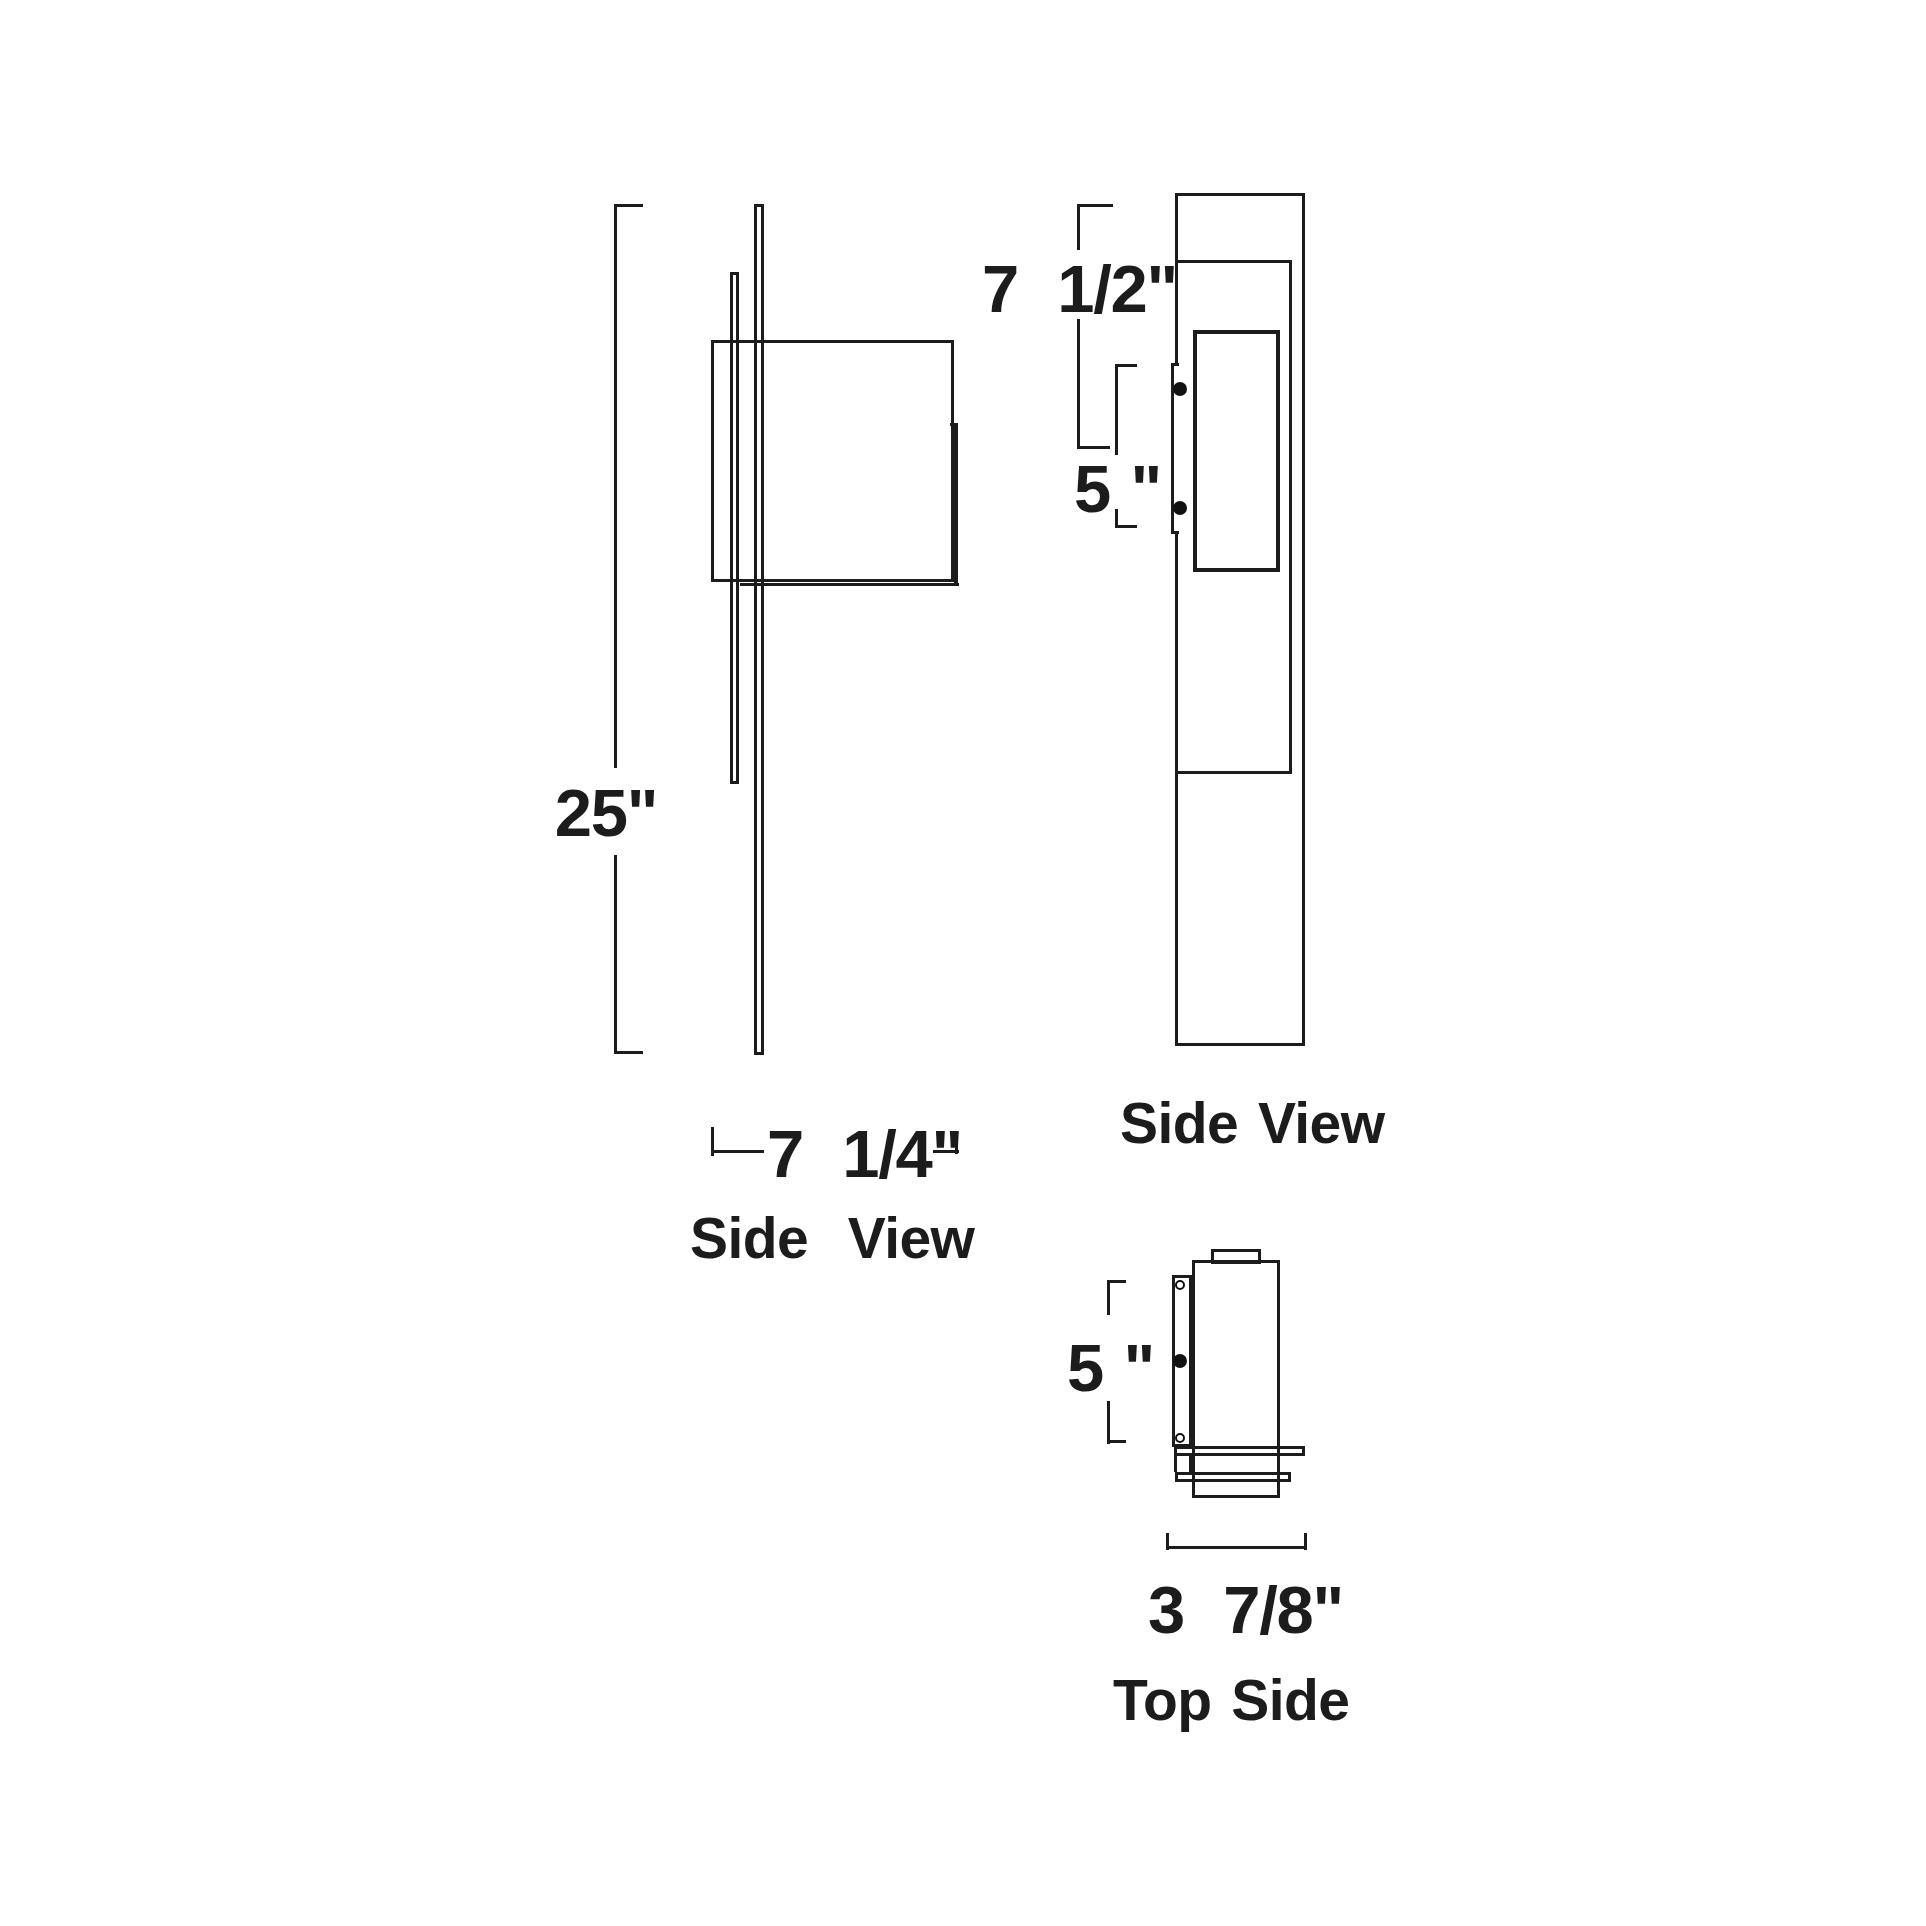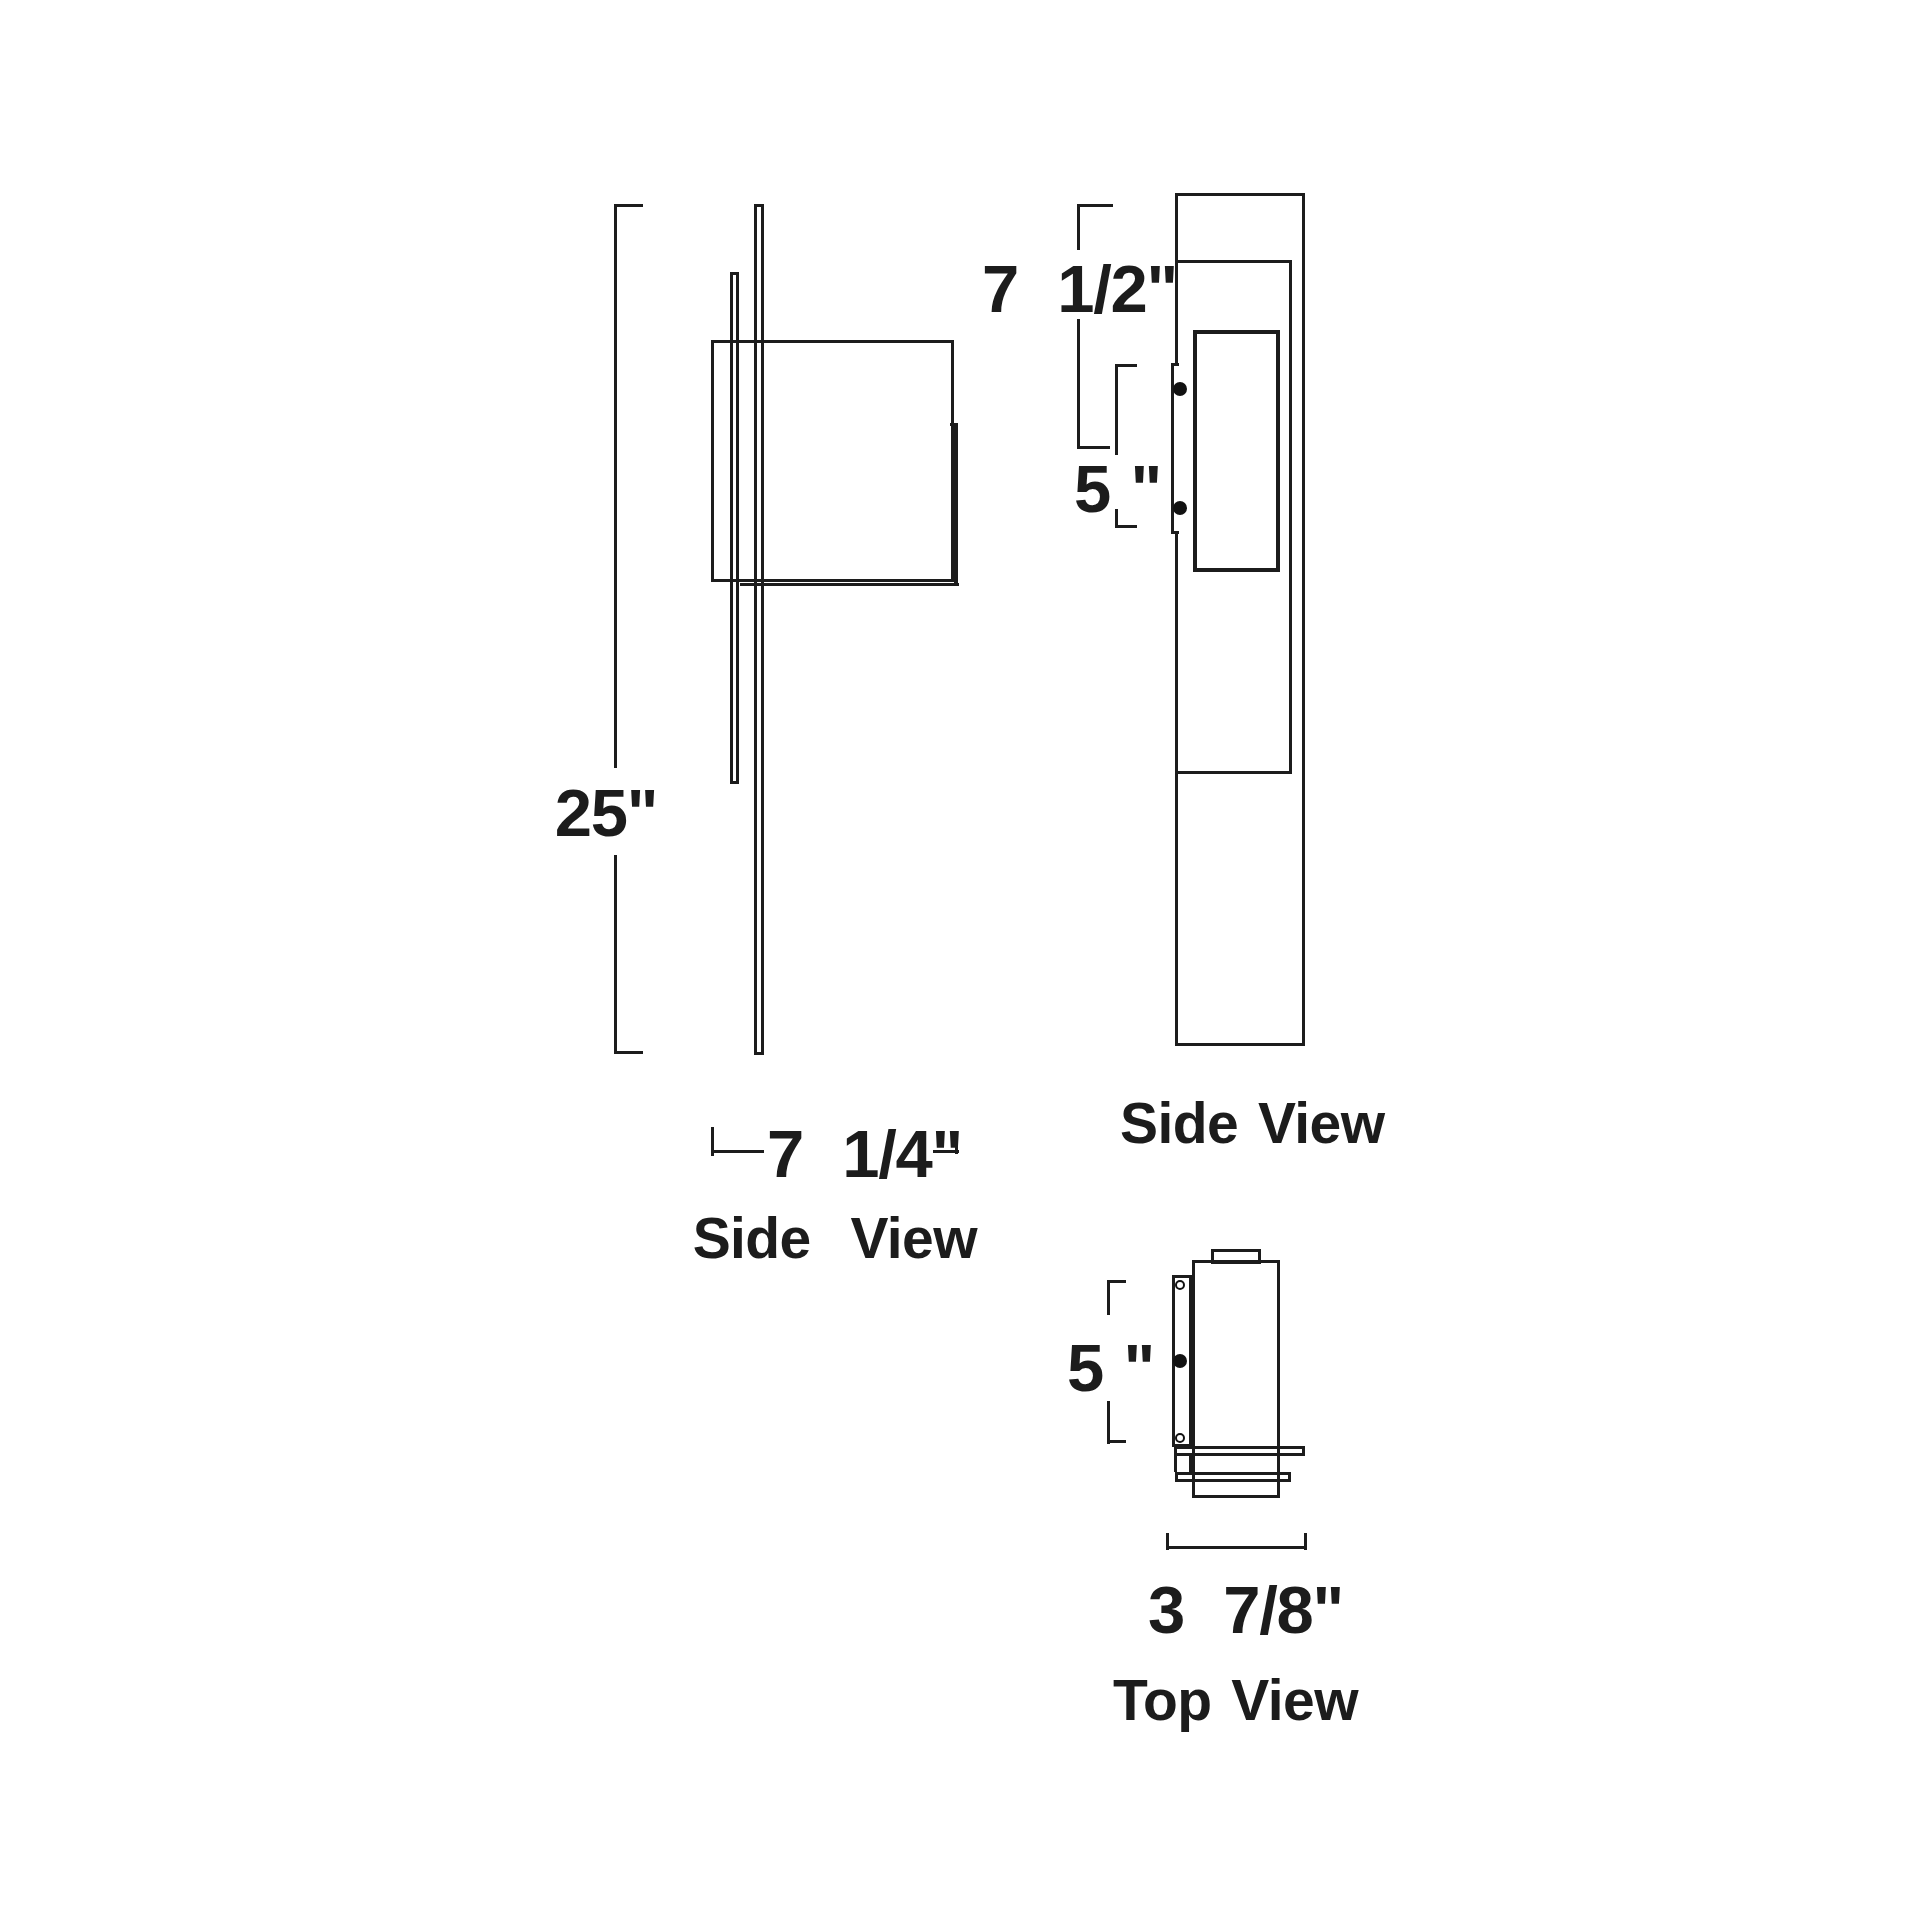--- a/index.html
+++ b/index.html
@@ -14,21 +14,21 @@
   .rect.thick { border-width:4px; }
   .bump { background:#ffffff; border:3px solid #1c1c1c; border-right:none; box-sizing:border-box; }
   .dot { background:#111111; border-radius:50%; }
   .ring { border:2px solid #111111; background:#ffffff; border-radius:50%; box-sizing:border-box; }
   .dim {
     font-size:67px; line-height:67px; font-weight:700; text-align:center;
     word-spacing:0.33em; white-space:pre; letter-spacing:-0.02em;
   }
   .dim.tight { word-spacing:0.05em; }
   .label {
-    font-size:57px; line-height:57px; font-weight:700; text-align:right;
+    font-size:57px; line-height:57px; font-weight:700; text-align:left;
     word-spacing:0.08em; white-space:pre; letter-spacing:-0.01em;
   }
 </style>
 </head>
 <body>
 
 <div class="canvas">
 
   <div class="h" style="left:614px; top:204px; width:29px;"></div>
   <div class="v" style="left:614px; top:204px; height:564px;"></div>
@@ -87,16 +87,16 @@
   <div class="v" style="left:1107px; top:1280px; height:35px;"></div>
   <div class="dim tight" style="left:1061px; top:1334px; width:99px;">5 "</div>
   <div class="v" style="left:1107px; top:1401px; height:43px;"></div>
   <div class="h" style="left:1107px; top:1440px; width:19px;"></div>
 
   <div class="v" style="left:1166px; top:1533px; height:17px;"></div>
   <div class="h" style="left:1166px; top:1546px; width:141px;"></div>
   <div class="v" style="left:1304px; top:1533px; height:17px;"></div>
   <div class="dim" style="left:1148px; top:1576px; width:178px;">3 7/8"</div>
 
-  <div class="label" style="left:1113px; top:1672px; width:238px;">Top View</div>
+  <div class="label" style="left:1113px; top:1672px; width:238px;">Top Side</div>
 
 </div>
 
 
 </body></html>

